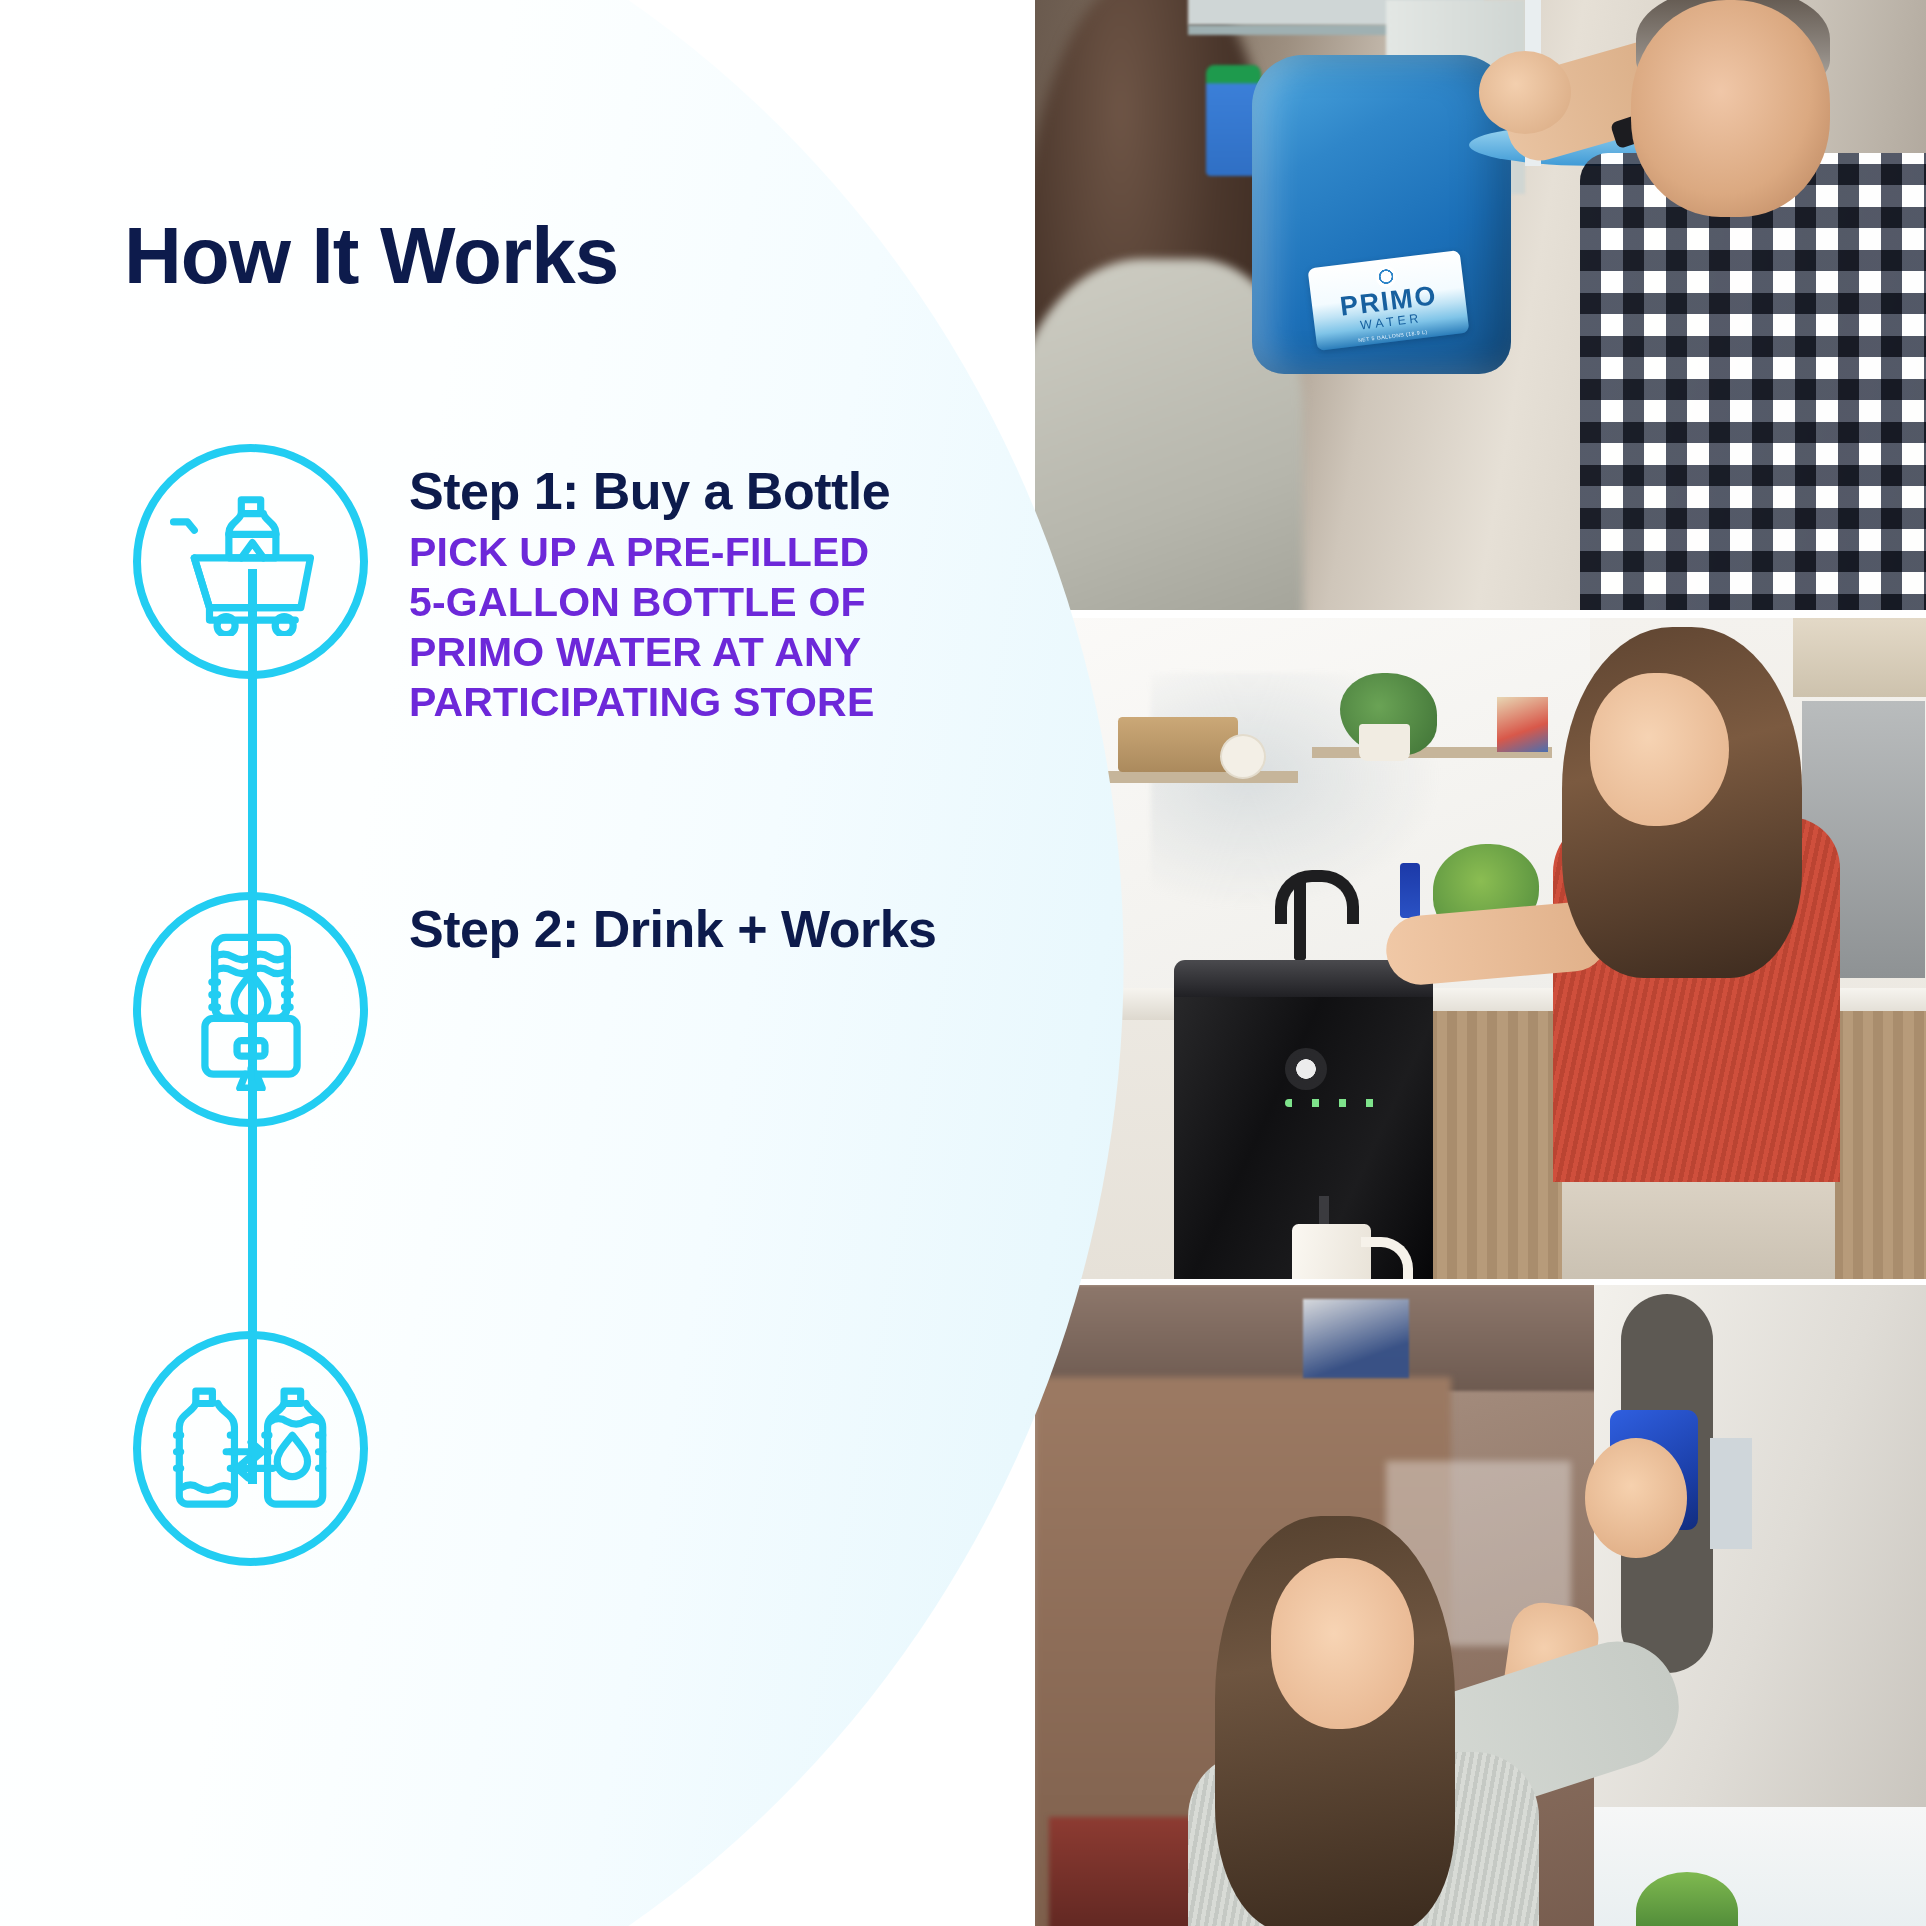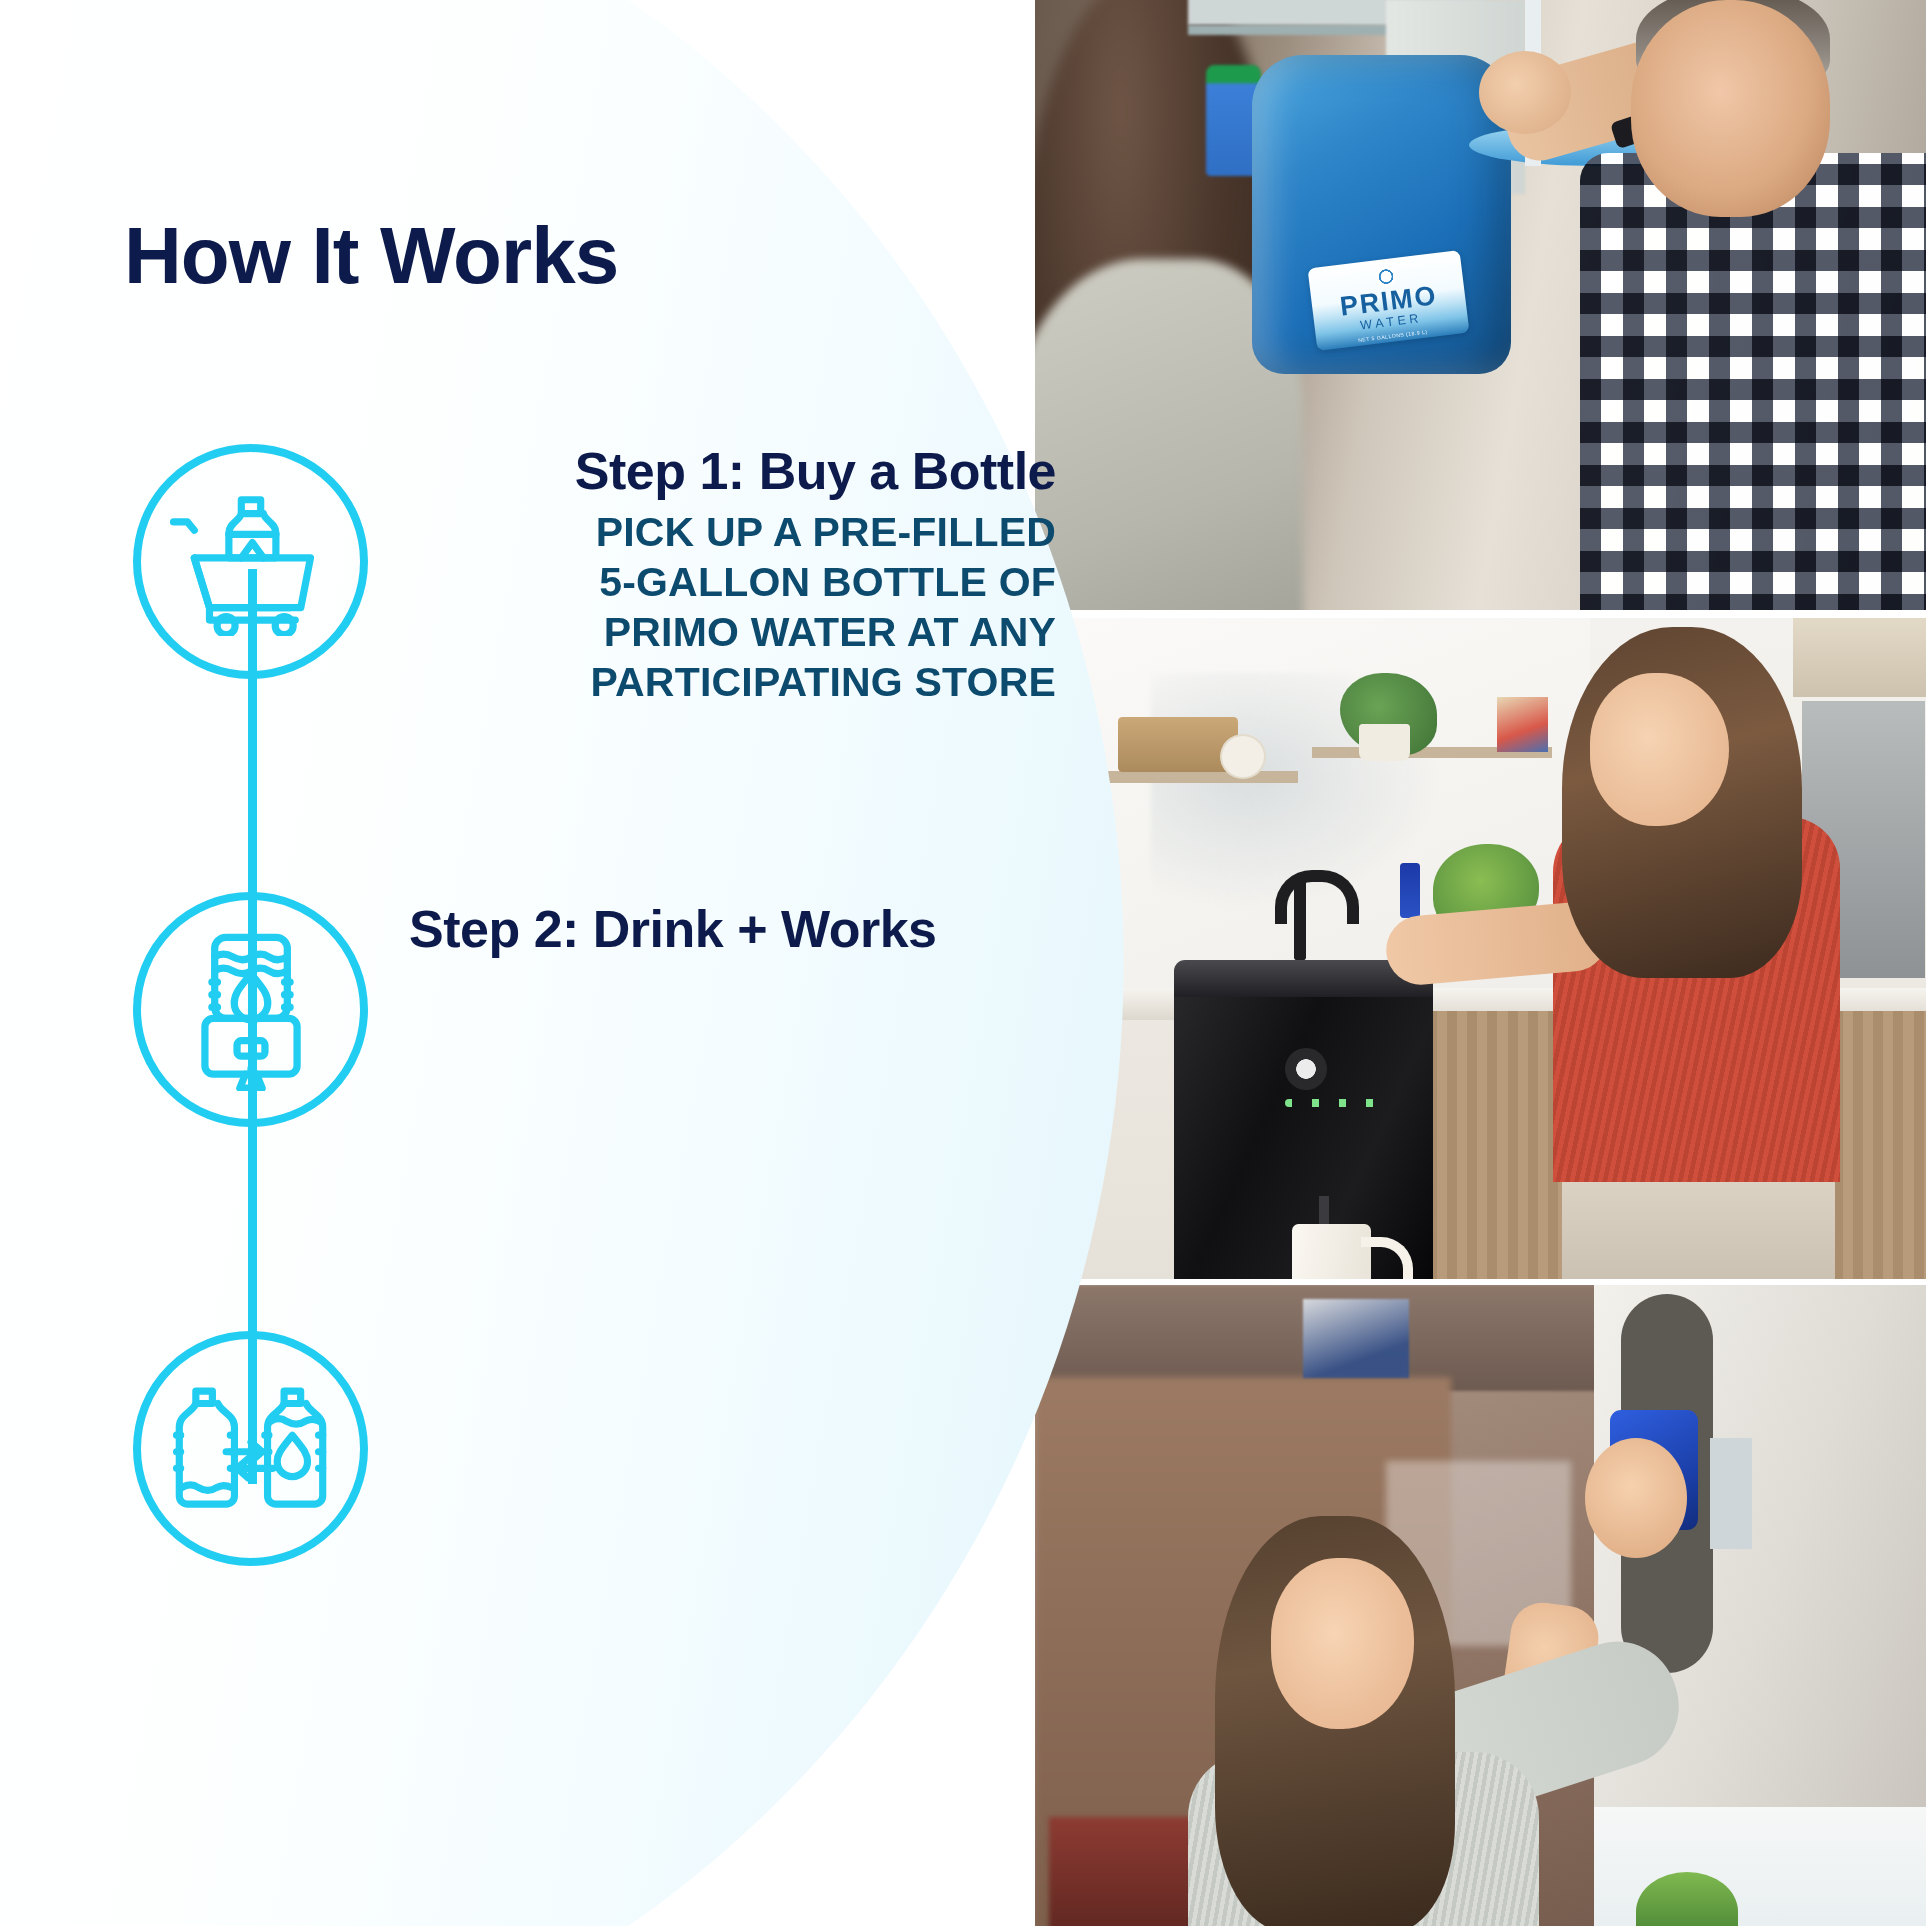--- a/index.html
+++ b/index.html
@@ -165,24 +165,24 @@
     border:8.8px solid #22CDF2;box-sizing:border-box;background:transparent;
   }
   .icon-circle svg{position:absolute;left:50%;top:50%;transform:translate(-50%,-50%);}
 
   .step-text{position:absolute;left:409px;width:647px;}
   .step-title{
     font-size:52px;font-weight:700;color:#0d1b4c;line-height:1.06;
     letter-spacing:-0.5px;margin:0 0 7.4px 0;white-space:pre-line;
   }
   .step-body{
-    font-size:41px;font-weight:700;color:#0c4a6e;line-height:1.22;
+    font-size:41px;font-weight:700;color:#6d28d9;line-height:1.22;
     letter-spacing:0.2px;margin:0;white-space:pre-line;text-transform:uppercase;
   }
-  .step-1 .step-text{top:0;text-align:right;}
+  .step-1 .step-text{top:20px;}
   .step-2 .step-text{top:10.2px;}
   .step-3 .step-text{top:-9.2px;}
 </style>
 </head>
 <body>
 
 <div class="stage">
 
   <div class="photo-col">
 

